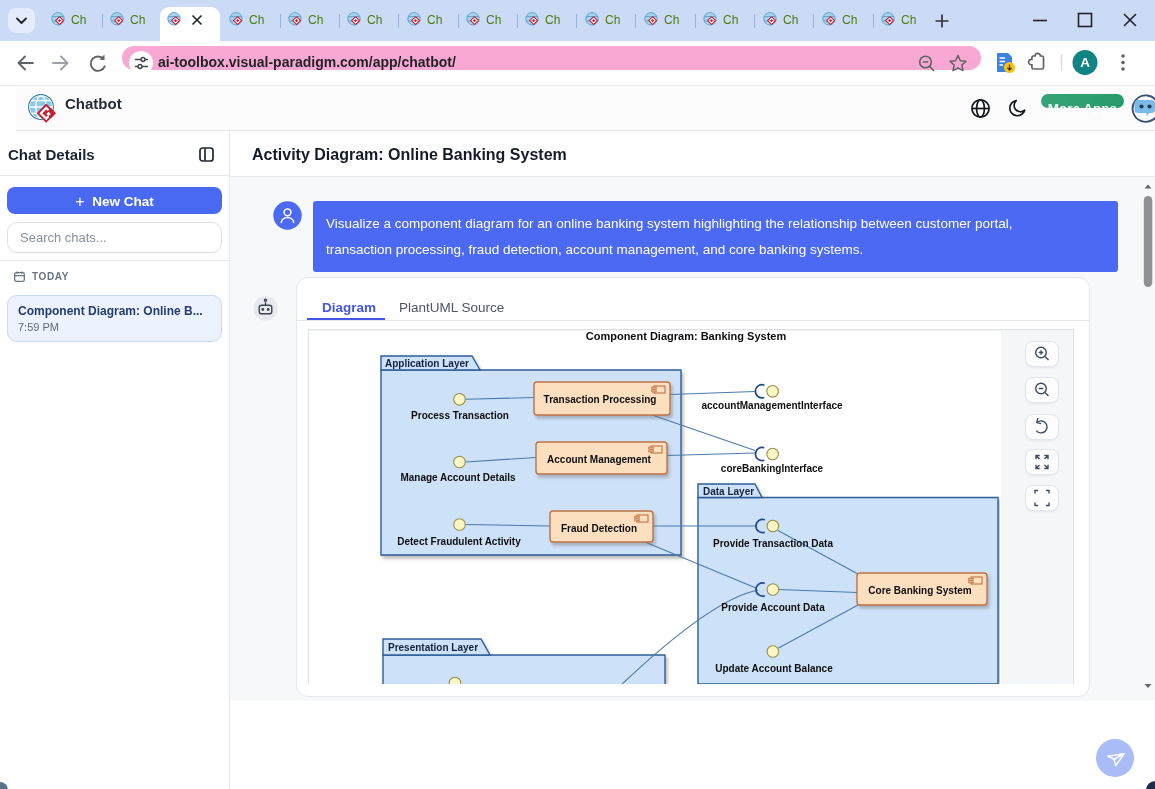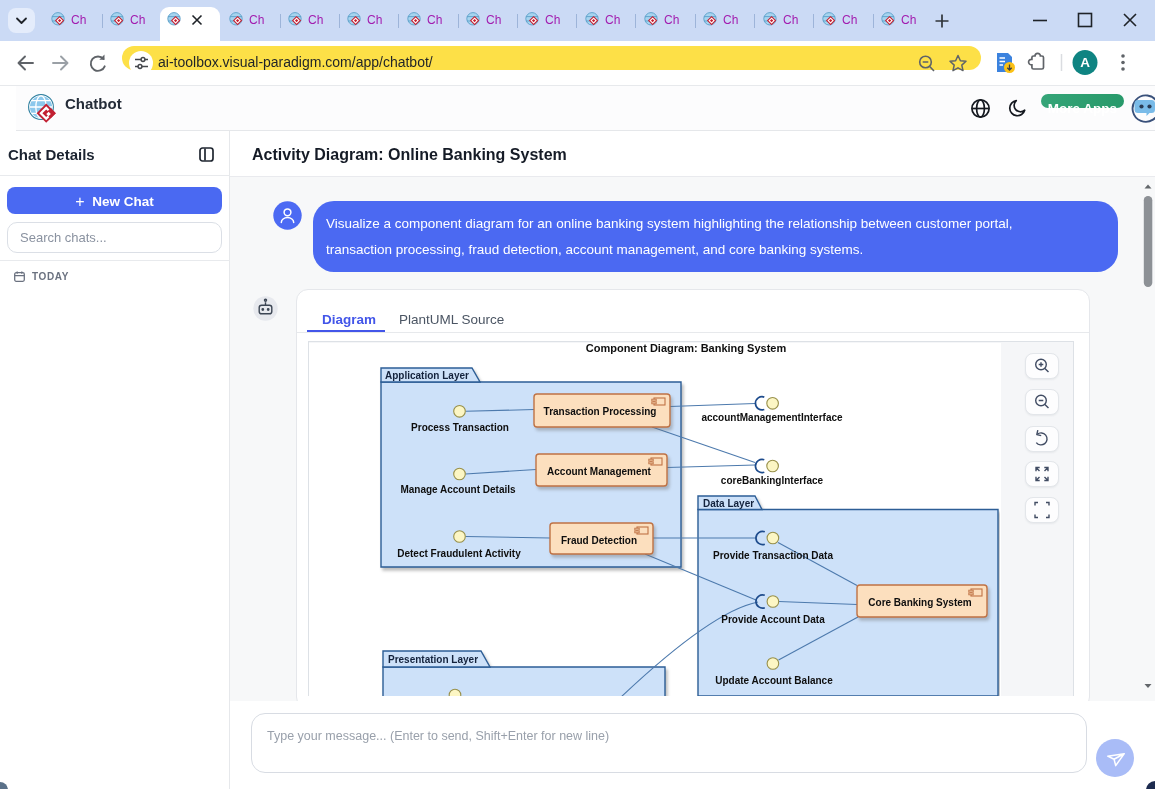--- a/index.html
+++ b/index.html
@@ -4,26 +4,26 @@
 <style>
   * { margin:0; padding:0; box-sizing:border-box; }
   html,body { width:1155px; height:789px; overflow:hidden; }
   body { font-family:"Liberation Sans", sans-serif; position:relative; background:#fff; }
   .abs { position:absolute; }
   
   #tabstrip { left:0; top:0; width:1155px; height:41px; background:#cbdaf5; }
   .chev { left:8px; top:8px; width:27px; height:25px; background:#e4ecfb; border-radius:8px; }
   .tab { top:8px; height:33px; width:58px; }
   .tab .fav { position:absolute; left:7px; top:4px; width:15px; height:15px; }
-  .tab .tt { position:absolute; left:27px; top:5px; font-size:12px; color:#a21caf; }
+  .tab .tt { position:absolute; left:27px; top:5px; font-size:12px; color:#4d7c0f; }
   .tabsep { top:14px; width:1px; height:14px; background:#9db4d9; }
   .activetab { top:7px; height:34px; background:#fff; border-radius:9px 9px 0 0; }
   
   #toolbar { left:0; top:41px; width:1155px; height:45px; background:#fff; border-bottom:1px solid #e7e9ec; }
-  #omni { left:122px; top:5px; width:859px; height:24px; background:#fde047; border-radius:17px; }
+  #omni { left:122px; top:5px; width:859px; height:24px; background:#f9a8d4; border-radius:17px;font-weight:bold; }
   
   #apphdr { left:16px; top:86px; width:1155px; height:45px; background:#fcfcfd; border-bottom:1px solid #e5e7ea;text-decoration:underline; }
   
   #sidebar { left:0; top:131px; width:230px; height:658px; background:#fff; border-right:1px solid #e6e8eb; }
   
   #maintitle { left:230px; top:131px; width:925px; height:46px; background:#fff; border-bottom:1px solid #e9eaee; }
   #chatarea { left:230px; top:177px; width:925px; height:524px; background:#f7f8f9; }
   #inputsec { left:230px; top:701px; width:925px; height:88px; background:#fff; }
   .zb { position:absolute; left:716px; width:34px; height:26px; background:#fdfdfe; border:1px solid #e3e6ea; border-radius:8px; box-shadow:0 1px 2px rgba(40,50,70,0.07); }
   .zb svg { position:absolute; left:-1px; top:-1px; }
@@ -295,41 +295,45 @@
     </svg>
   <div class="abs" style="left:0;top:44px;width:230px;height:1px;background:#e8eaed;"></div>
   <div class="abs" style="left:7px;top:91px;width:215px;height:31px;background:#fff;border:1px solid #dbdfe6;border-radius:10px;color:#8a92a0;font-size:13px;line-height:29px;padding-left:12px;">Search chats...</div>
   <div class="abs" style="left:7px;top:56px;width:215px;height:27px;background:#4a69f2;border-radius:8px;color:#fff;text-align:center;font-size:13.5px;font-weight:bold;line-height:27px;"><span style="font-weight:normal;font-size:16px;position:relative;top:0.5px;">+</span>&nbsp;&nbsp;New Chat</div>
   <div class="abs" style="left:0;top:129px;width:230px;height:1px;background:#e8eaed;"></div>
   <svg class="abs" style="left:14px;top:140px" width="11" height="11">
       <rect x="0.7" y="1.7" width="9.6" height="8.6" rx="1.5" fill="none" stroke="#6b7280" stroke-width="1.3"></rect>
       <path d="M0.7 4.6 H10.3 M3.2 0.4 V2.8 M7.8 0.4 V2.8" stroke="#6b7280" stroke-width="1.3"></path>
     </svg>
   <div class="abs" style="left:32px;top:140px;font-size:10px;font-weight:bold;letter-spacing:0.6px;color:#6b7280;">TODAY</div>
+  <div class="abs" style="left:7px;top:164px;width:215px;height:47px;background:#ecf2fe;border:1px solid #c6d7f8;border-radius:10px;">
+    <div class="abs" style="left:10px;top:8px;font-size:12px;font-weight:bold;color:#253c6e;">Component Diagram: Online B...</div>
+    <div class="abs" style="left:10px;top:25px;font-size:11px;color:#626b79;">7:59 PM</div>
+  </div>
 </div>
 <div id="maintitle" class="abs">
   <div class="abs" style="left:22px;top:15px;font-size:16px;font-weight:bold;color:#151b26;">Activity Diagram: Online Banking System</div>
 </div>
 <div id="chatarea" class="abs" style="overflow:hidden;">
   <svg class="abs" style="left:43px;top:24px" width="29" height="29">
       <circle cx="14.5" cy="14.5" r="14.2" fill="#4c6af3"></circle>
       <circle cx="14.5" cy="11.3" r="3.4" fill="none" stroke="#fff" stroke-width="1.5"></circle>
       <path d="M8.3 21.5 a6.2 5 0 0 1 12.4 0" fill="none" stroke="#fff" stroke-width="1.5" stroke-linecap="round"></path>
     </svg>
-  <div class="abs" style="left:83px;top:24px;width:805px;height:71px;background:#4b69f2;border-radius:21px;color:#fff;font-size:13.5px;line-height:26px;padding:10px 13px;">Visualize a component diagram for an online banking system highlighting the relationship between customer portal,<br>transaction processing, fraud detection, account management, and core banking systems.</div>
+  <div class="abs" style="left:83px;top:24px;width:805px;height:71px;background:#4b69f2;border-radius:3px;color:#fff;font-size:13.5px;line-height:26px;padding:10px 13px;">Visualize a component diagram for an online banking system highlighting the relationship between customer portal,<br>transaction processing, fraud detection, account management, and core banking systems.</div>
   <svg class="abs" style="left:23px;top:119px" width="25" height="25">
       <circle cx="12.5" cy="12.5" r="12.2" fill="#e7e9ee"></circle>
       <g fill="none" stroke="#3c4654" stroke-width="1.4">
         <rect x="6.2" y="9.2" width="12.6" height="8.6" rx="2.4"></rect>
         <path d="M12.5 9 V6.2 M12.5 5.2 a1 1 0 1 1 0.01 0"></path>
         <circle cx="9.8" cy="13.5" r="0.7"></circle>
         <circle cx="15.2" cy="13.5" r="0.7"></circle>
       </g>
     </svg>
-  <div id="card" class="abs" style="left:66px;top:112px;width:794px;height:420px;background:#fff;border:1px solid #e5e7eb;border-radius:12px;">
+  <div id="card" class="abs" style="left:66px;top:100px;width:794px;height:420px;background:#fff;border:1px solid #e5e7eb;border-radius:12px;">
     <div class="abs" style="left:25px;top:22px;font-size:13.5px;font-weight:bold;color:#4356e9;">Diagram</div>
     <div class="abs" style="left:102px;top:22px;font-size:13.5px;color:#4b5563;">PlantUML Source</div>
     <div class="abs" style="left:10px;top:40px;width:78px;height:2.5px;background:#4356e9;"></div>
     <div class="abs" style="left:0;top:42px;width:792px;height:1px;background:#e7e9ec;"></div>
     <div id="viewport" class="abs" style="left:11px;top:51px;width:766px;height:355px;background:#f5f6f8;border:1px solid #dde1e6;border-bottom:none;overflow:hidden;">
       <div id="diagwrap" class="abs" style="left:0px;top:1px;width:692px;height:354px;background:#fff;"><svg width="691" height="354" viewBox="0 0 691 354" font-family="Liberation Sans, sans-serif">
 <text x="377" y="9" text-anchor="middle" font-size="11" font-weight="bold" fill="#0e0e0e">Component Diagram: Banking System</text>
 <g style="filter:drop-shadow(2.5px 3px 1.5px rgba(110,110,110,0.45))">
 <path d="M72,39 H372 V224 H72 Z" fill="#cde1f9" stroke="#2d5e96" stroke-width="1.4"></path>
               <path d="M72,39 V25 H163 L171,39 Z" fill="#cde1f9" stroke="#2d5e96" stroke-width="1.4"></path>
@@ -443,21 +447,20 @@
           <svg width="34" height="26">
             <g fill="none" stroke="#414c63" stroke-width="1.4">
               <path d="M13 5.5 H10 V8.5 M21 5.5 H24 V8.5 M13 20.5 H10 V17.5 M21 20.5 H24 V17.5"></path>
             </g>
           </svg>
         </div>
     </div>
   </div>
 </div>
 <div id="inputsec" class="abs">
-  <div class="abs" style="left:21px;top:12px;width:836px;height:60px;background:#fff;border:1px solid #d8dce3;border-radius:14px;color:#99a0ab;font-size:12.5px;padding:15px 15px;">Type your message... (Enter to send, Shift+Enter for new line)</div>
   <div class="abs" style="left:866px;top:38px;width:38px;height:38px;border-radius:50%;background:#a9bcf7;"><svg width="38" height="38">
         <g transform="rotate(18 19 19)">
           <path d="M11.5 19.5 L26.5 12 L22 26 L18.5 20.5 Z M18.5 20.5 L26 12.5" fill="none" stroke="#fff" stroke-width="1.5" stroke-linejoin="round"></path>
         </g>
       </svg></div>
 </div>
 <svg class="abs" style="left:1141px;top:174px" width="14" height="527">
   <path d="M3.5 14.5 L7 10.5 L10.5 14.5 Z" fill="#63676b"></path>
   <rect x="2.8" y="22" width="8.5" height="91" rx="4.2" fill="#8d9196"></rect>
   <path d="M3.5 510 L7 514 L10.5 510 Z" fill="#63676b"></path>

